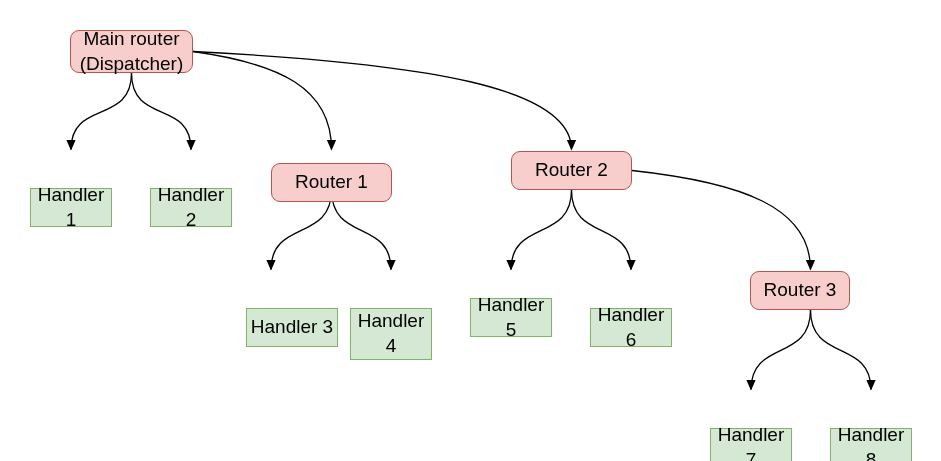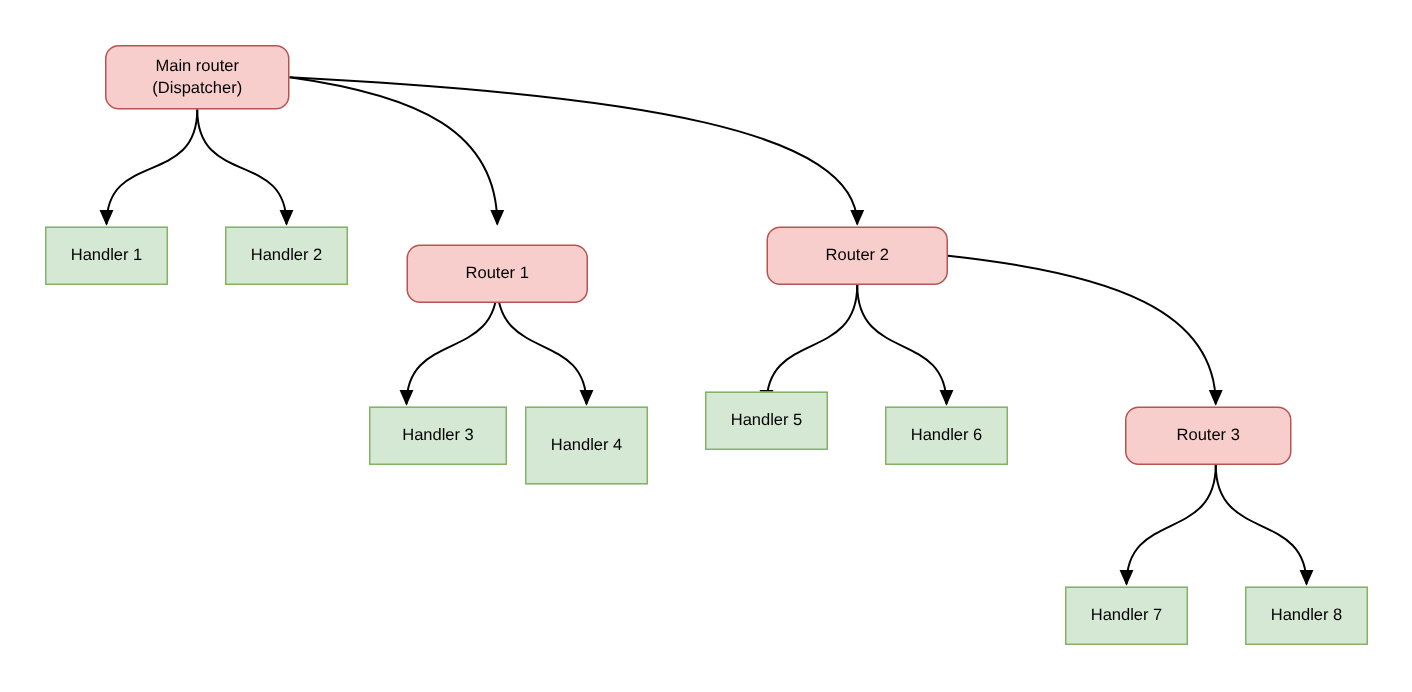--- a/index.html
+++ b/index.html
@@ -31,35 +31,36 @@
     fill: var(--edge-color, #000000);
     stroke: none;
   }
   .node {
     position: absolute;
     box-sizing: border-box;
     display: flex;
     align-items: center;
     justify-content: center;
     text-align: center;
-    font-size: 11px;
+    font-size: 19px;
     line-height: 1.3;
     color: var(--text-color, #000000);
   }
   .node .node-label {
     white-space: pre-line;
   }
   .node.router {
     background: var(--router-fill, #f8cecc);
     border: 1.3px solid var(--router-border, #b85450);
     border-radius: 9px;
   }
   .node.handler {
     background: var(--handler-fill, #d5e8d4);
     border: 1.3px solid var(--handler-border, #82b366);
+    margin-top: 37px;
   }
 </style>
 </head>
 <body>
 
 <div class="canvas" id="canvas" style="background: rgb(255, 255, 255);">
   <svg class="edge-layer" id="edge-layer" viewBox="0 0 941 461" xmlns="http://www.w3.org/2000/svg">
     <defs>
       <marker id="arrowhead" viewBox="0 0 10 10" refX="9" refY="5" markerWidth="10.5" markerHeight="10.5" markerUnits="userSpaceOnUse" orient="auto">
         <path class="arrowhead-shape" d="M 0 0.6 L 10 5 L 0 9.4 z"></path>
@@ -78,42 +79,42 @@
       <path d="M 810.5 310 C 810.5 362, 871 339.5, 871 389.5" class="edge" marker-end="url(#arrowhead)"></path>
     </svg>
   <div id="node-layer">
       <div class="node router" style="left: 70px; top: 30px; width: 123px; height: 43px;">
         <div class="node-label">Main router
 (Dispatcher)</div>
       </div>
       <div class="node handler" style="left: 30px; top: 151px; width: 82px; height: 39px;">
         <div class="node-label">Handler 1</div>
       </div>
-      <div class="node handler" style="left: 150px; top: 151px; width: 82px; height: 39px; text-align: right;">
+      <div class="node handler" style="left: 150px; top: 151px; width: 82px; height: 39px;">
         <div class="node-label">Handler 2</div>
       </div>
       <div class="node router" style="left: 271px; top: 151px; width: 121px; height: 39px; margin-top: 12px;">
         <div class="node-label">Router 1</div>
       </div>
       <div class="node router" style="left: 511px; top: 151px; width: 121px; height: 39px;">
         <div class="node-label">Router 2</div>
       </div>
       <div class="node handler" style="left: 246px; top: 271px; width: 92px; height: 39px;">
         <div class="node-label">Handler 3</div>
       </div>
       <div class="node handler" style="left: 350px; top: 271px; width: 82px; height: 52px;">
         <div class="node-label">Handler 4</div>
       </div>
       <div class="node handler" style="left: 470px; top: 261px; width: 82px; height: 39px;">
         <div class="node-label">Handler 5</div>
       </div>
       <div class="node handler" style="left: 590px; top: 271px; width: 82px; height: 39px;">
         <div class="node-label">Handler 6</div>
       </div>
-      <div class="node router" style="left: 750px; top: 271px; width: 111px; height: 39px;">
+      <div class="node router" style="left: 750px; top: 271px; width: 100px; height: 39px;">
         <div class="node-label">Router 3</div>
       </div>
       <div class="node handler" style="left: 710px; top: 391px; width: 82px; height: 39px;">
         <div class="node-label">Handler 7</div>
       </div>
       <div class="node handler" style="left: 830px; top: 391px; width: 82px; height: 39px;">
         <div class="node-label">Handler 8</div>
       </div>
     </div>
 </div>

